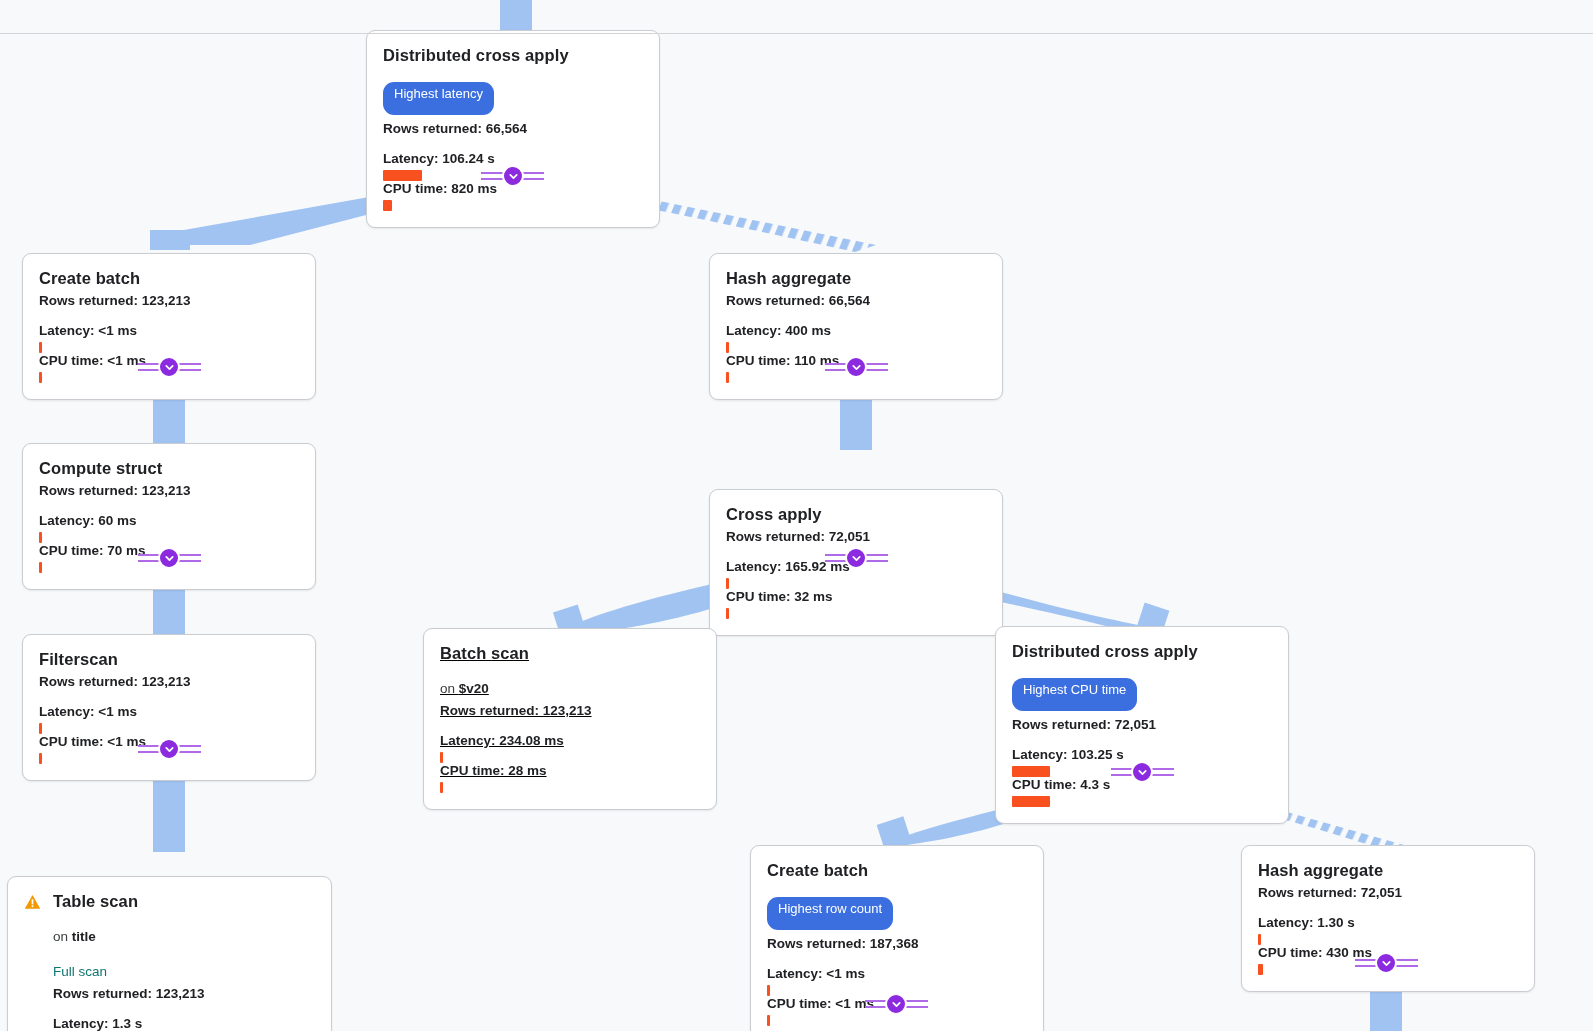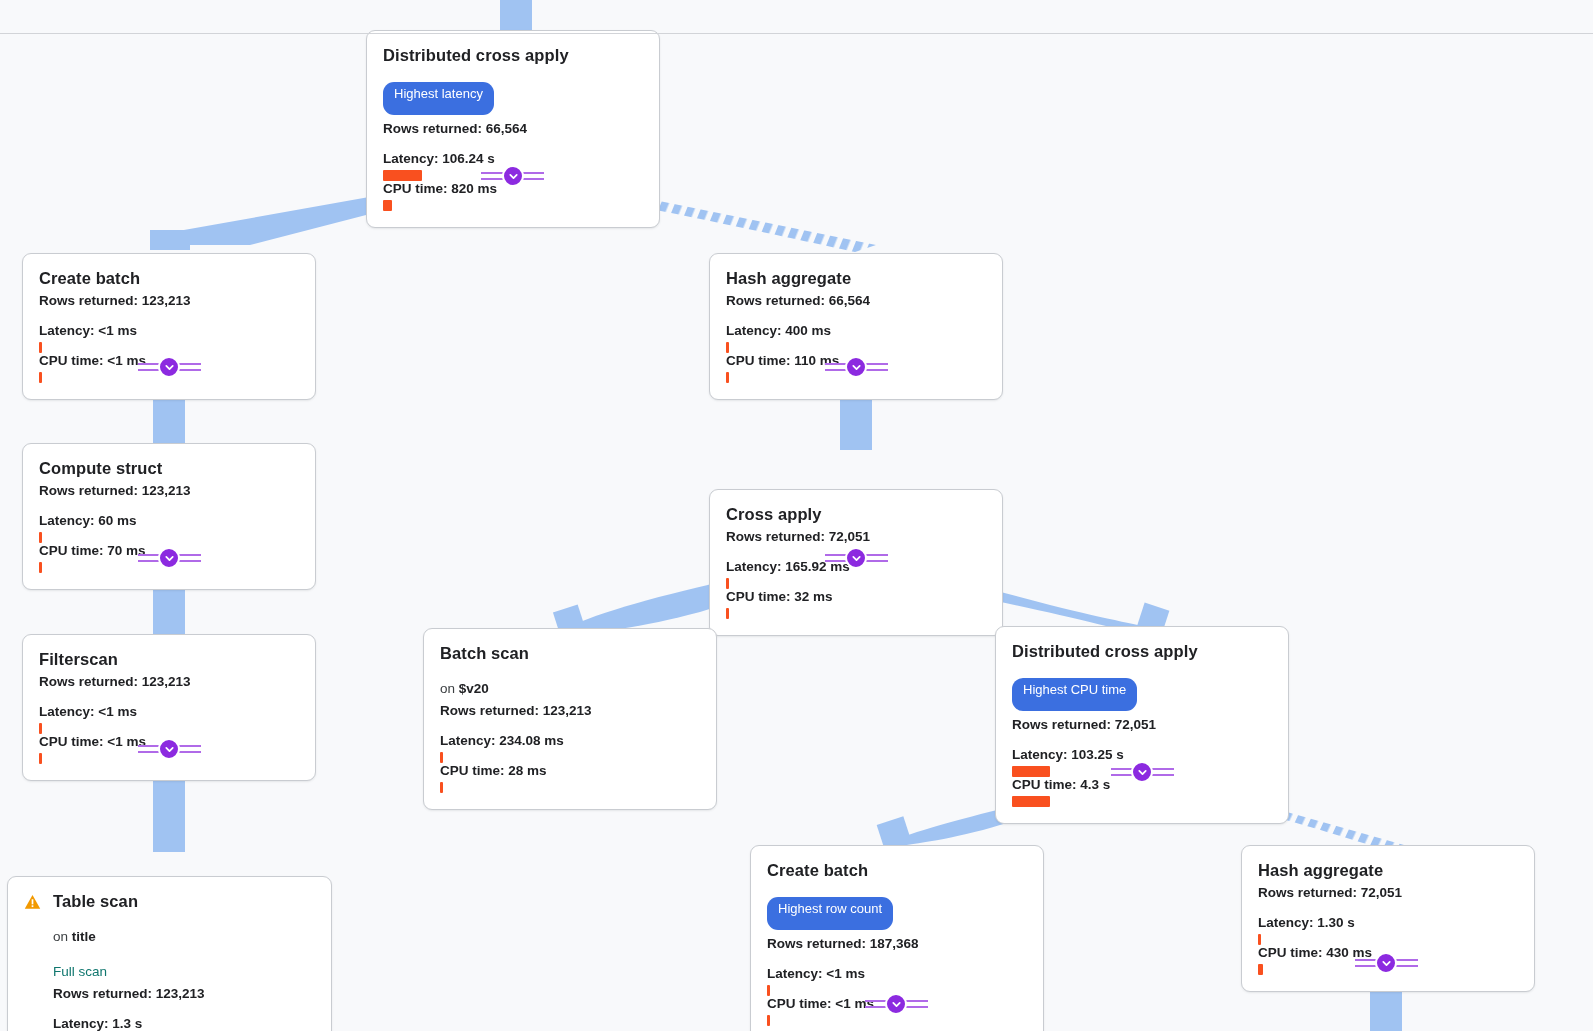--- a/index.html
+++ b/index.html
@@ -399,21 +399,21 @@
     <div class="chev-rails" style="left:825px; top:552px; width:63px;">
       <i class="r1"></i>
         <i class="r2"></i>
     </div>
     <div class="chevron-btn" style="left:845px; top:547px;">
       <svg width="11" height="11" viewBox="0 0 12 12">
         <path d="M2.5 4.3 L6 7.8 L9.5 4.3" fill="none" stroke="#ffffff" stroke-width="1.9" stroke-linecap="round" stroke-linejoin="round"></path>
       </svg>
     </div>
 
-    <div class="plan-node" style="left:423px; top:628px; width:294px;">
+    <div class="plan-node" style="left:423px; top:628px; width:294px;text-decoration:underline;">
       <div class="node-inner">
         <div class="node-body">
           <div class="node-title">Batch scan</div>
           <div class="node-sub">
             <span>on </span><b>$v20</b>
           </div>
           <div class="rows-line">Rows returned: 123,213</div>
           <div class="metrics">
             <div class="metric" style="width:131px;">
               <div class="metric-label">Latency: 234.08 ms</div>

